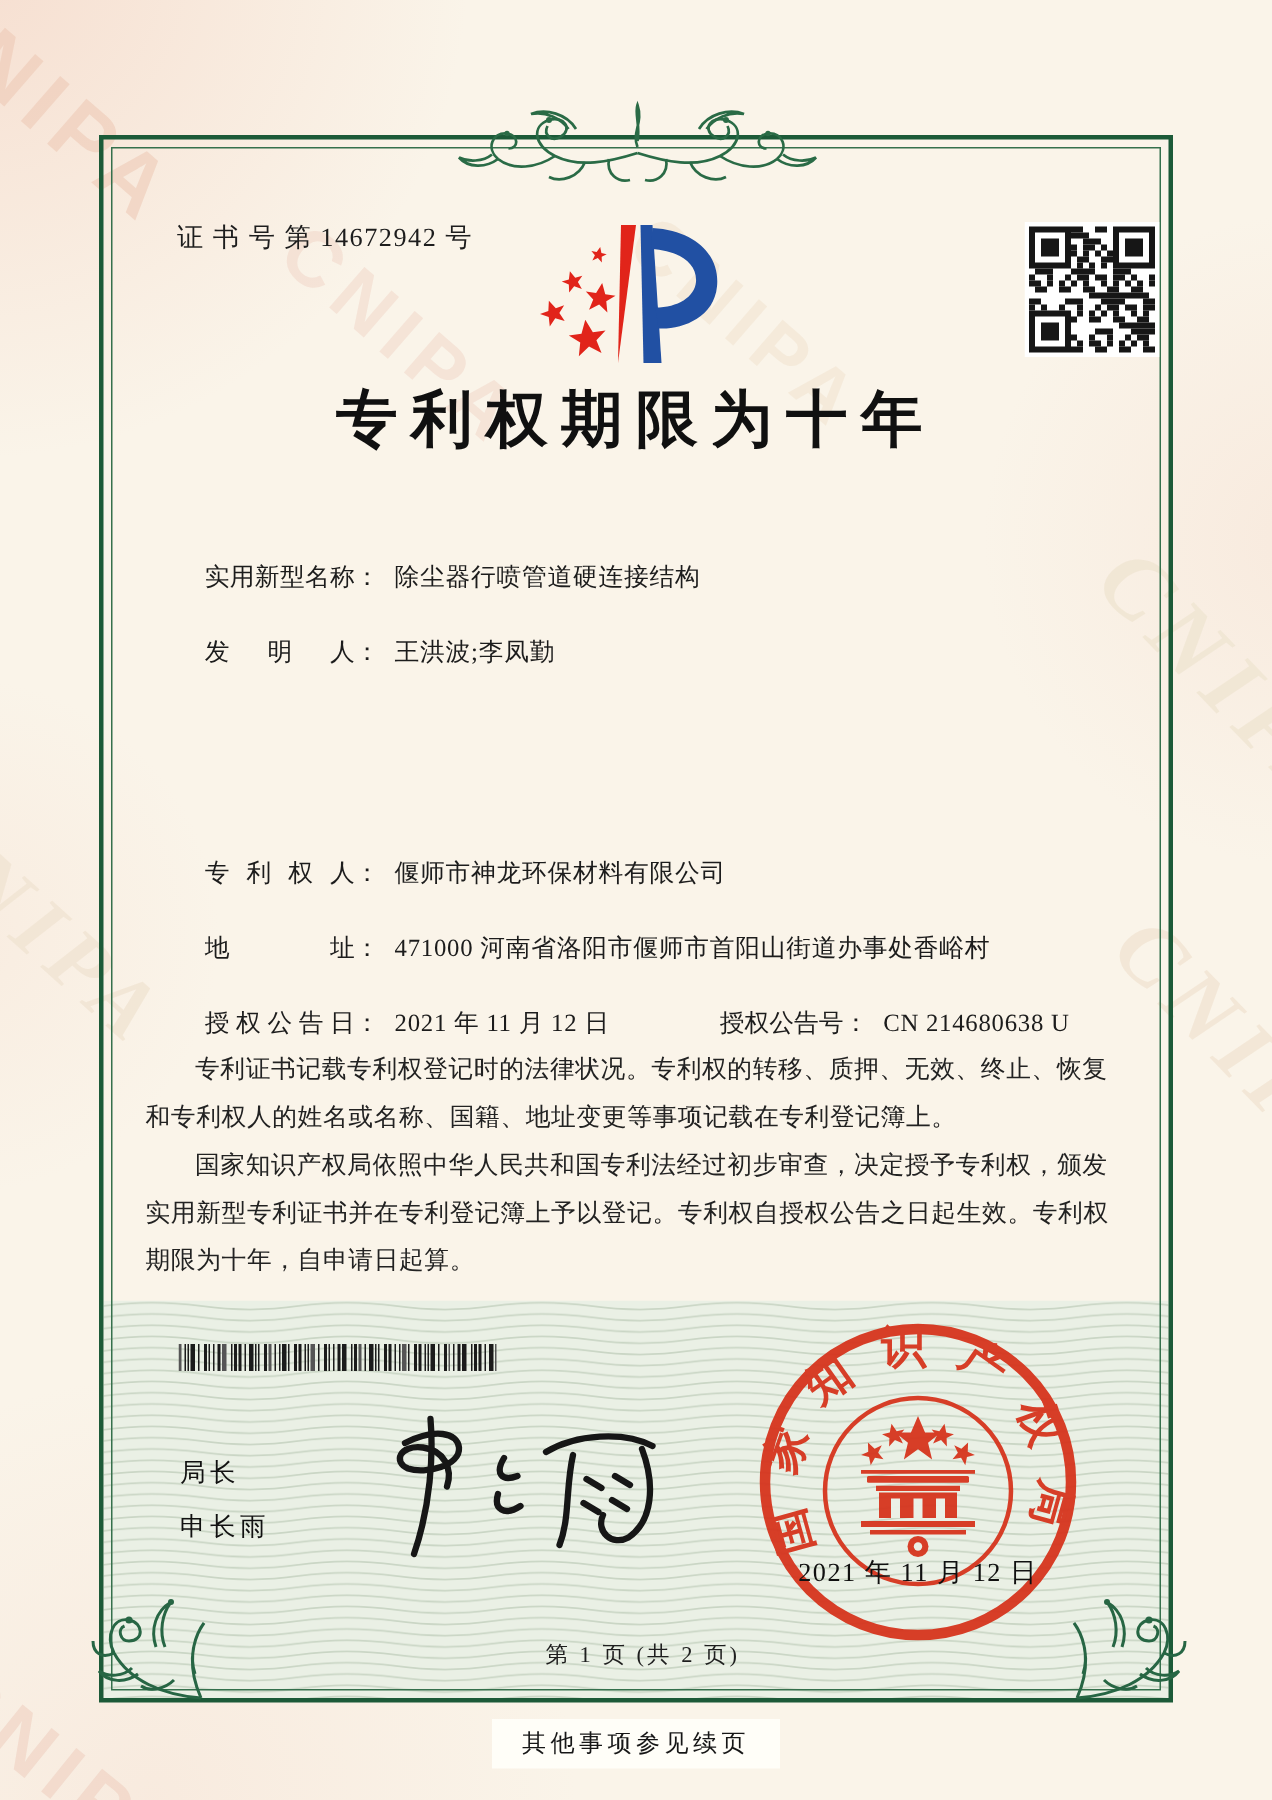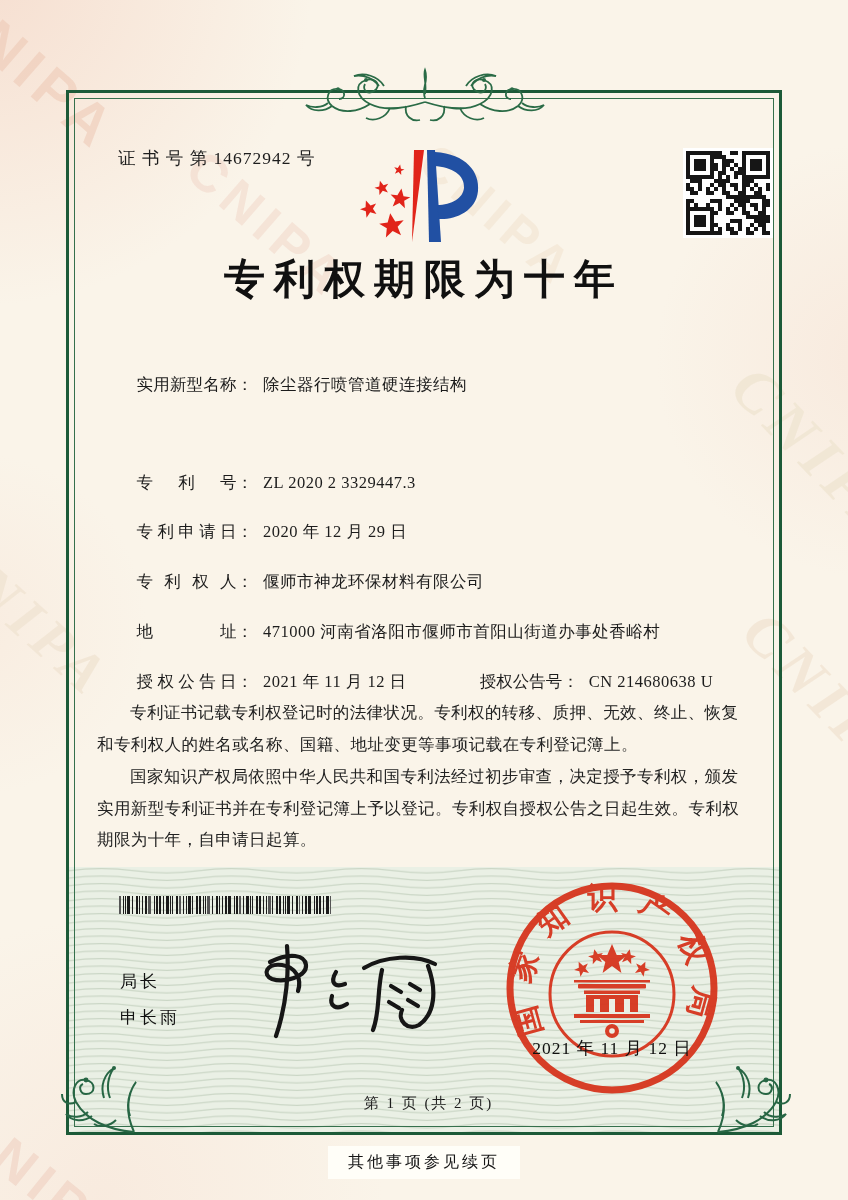--- a/index.html
+++ b/index.html
@@ -314,25 +314,22 @@
         <rect fill="#fff" x="4" y="60" width="20" height="20"></rect>
         <rect x="8" y="64" width="12" height="12"></rect>
       </g>
   </svg>
 
   <div class="title">专利权期限为十年</div>
 
   <div class="field-row r1">
     <span class="flabel">实用新型名称</span><span class="fcolon">：</span><span class="fvalue">除尘器行喷管道硬连接结构</span>
   </div>
-  <div class="field-row r3">
-    <span class="flabel">专利号</span><span class="fcolon">：</span><span class="fvalue">ZL 2020 2 3329447.3</span>
-  </div>
-  <div class="field-row r4">
-    <span class="flabel">专利申请日</span><span class="fcolon">：</span><span class="fvalue">2020 年 12 月 29 日</span>
+  <div class="field-row r2">
+    <span class="flabel">发明人</span><span class="fcolon">：</span><span class="fvalue">王洪波;李凤勤</span>
   </div>
   <div class="field-row r5">
     <span class="flabel">专利权人</span><span class="fcolon">：</span><span class="fvalue">偃师市神龙环保材料有限公司</span>
   </div>
   <div class="field-row r6">
     <span class="flabel">地址</span><span class="fcolon">：</span><span class="fvalue">471000 河南省洛阳市偃师市首阳山街道办事处香峪村</span>
   </div>
   <div class="field-row r7">
     <span class="flabel">授权公告日</span><span class="fcolon">：</span><span class="fvalue">2021 年 11 月 12 日</span>
     <span class="grant-pair">

